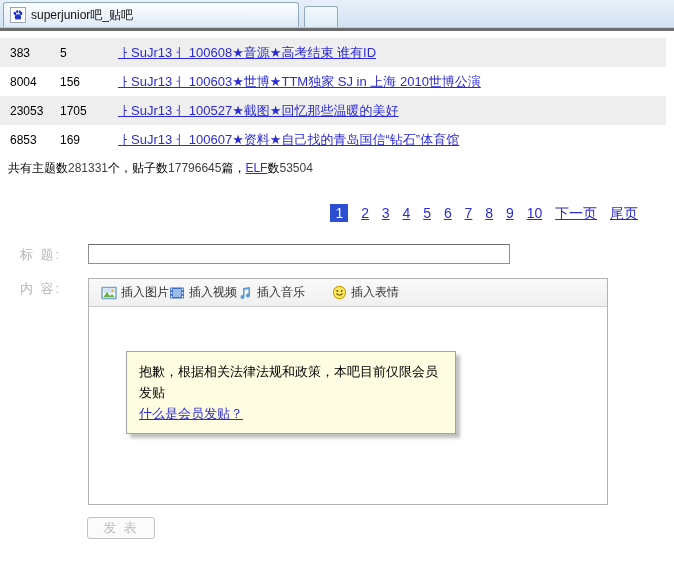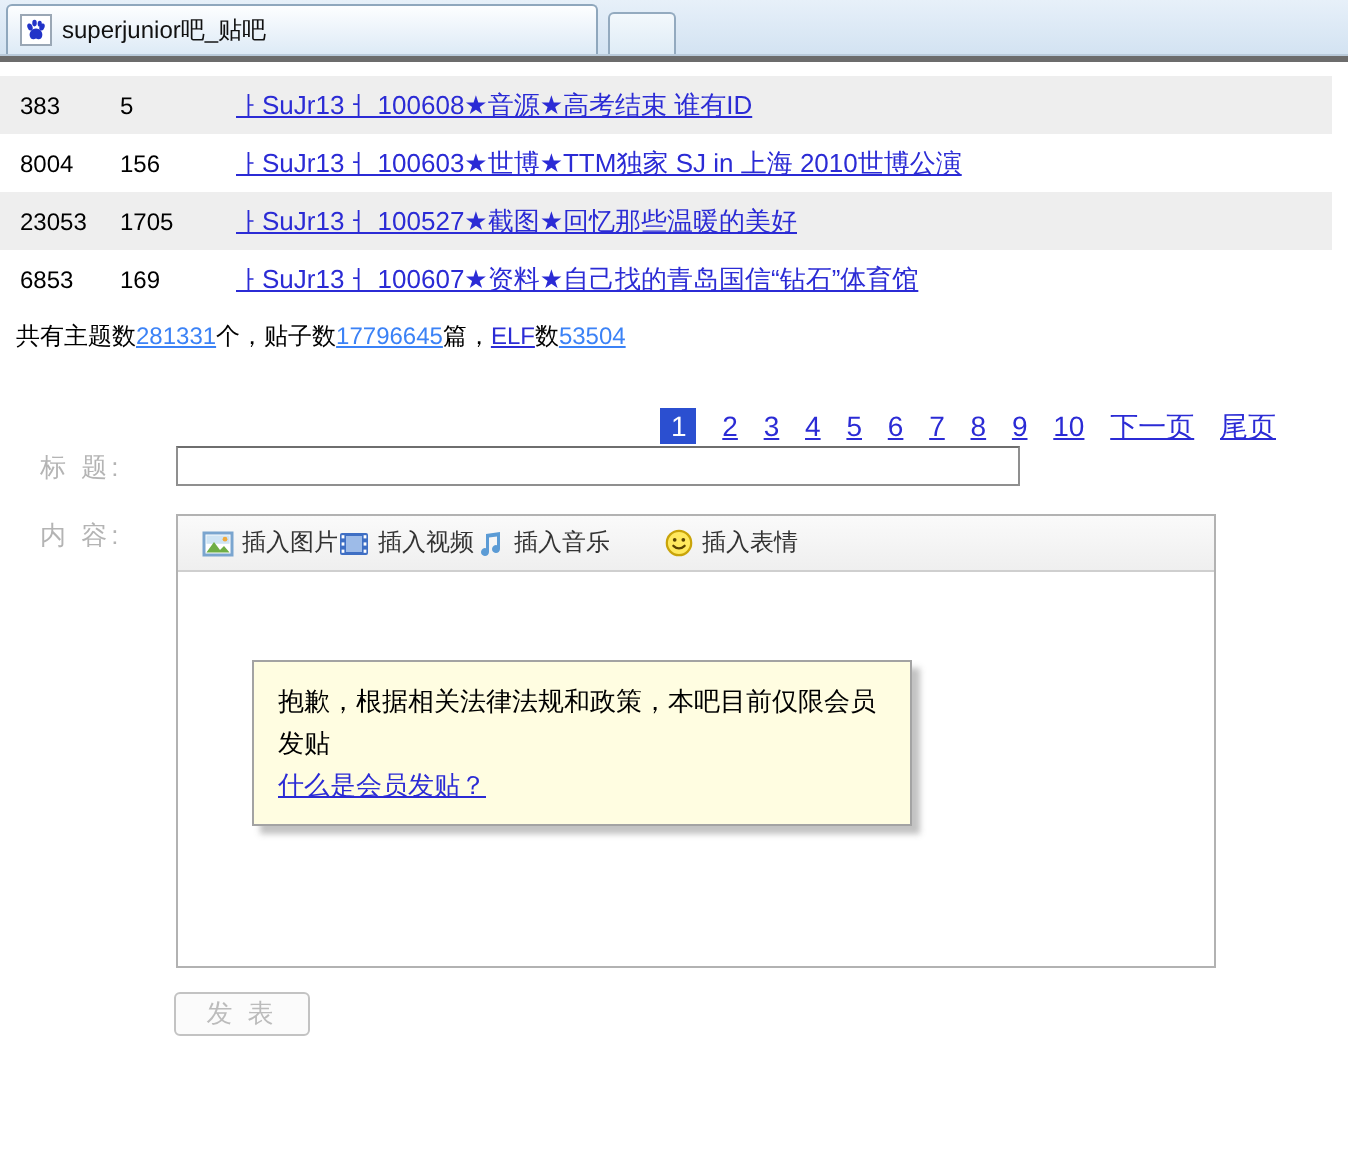--- a/index.html
+++ b/index.html
@@ -29,33 +29,33 @@
   .thread-table { margin-top: 7px; width: 666px; font-size: 12px; }
   .thread-row { display: flex; align-items: center; height: 29px; }
   .thread-row.odd { background: #eeeeee; }
   .col-views { width: 60px; padding-left: 10px; color: #000; }
   .col-replies { width: 48px; color: #000; }
   .col-title { padding-left: 10px; font-size: 13px; }
   a.thread-link { color: #2b2bd5; text-decoration: underline; cursor: pointer; }
 
   
   .stats { margin: 6px 0 0 8px; font-size: 12px; color: #000; }
-  .stats .num { color: #3b82f6; text-decoration: underline; }
+  .stats .num { color: #404040; }
   .stats a { color: #2b2bd5; text-decoration: underline; cursor: pointer; }
 
   
   .pagination { margin: 27px 36px 0 0; text-align: right; font-size: 14px; }
   .pagination a, .pagination span { margin-left: 9px; }
   .page-current { background: #2b4fd0; color: #fff; padding: 1px 5px;
     display: inline-block; }
   .pagination a { color: #2b2bd5; text-decoration: underline; cursor: pointer; }
 
   
   .form-row { display: flex; margin-left: 20px; }
-  .form-row.title-row { align-items: center; }
+  .form-row.title-row { margin-top: 21px; align-items: center; }
   .form-row.content-row { margin-top: 14px; align-items: flex-start; }
   .form-label { width: 68px; color: #b4b4b4; font-size: 13px;
     letter-spacing: 2px; flex: none; padding-top: 2px; }
   .title-input { width: 422px; height: 20px; border: 1px solid #8f8f8f;
     border-top-color: #6e6e6e; background: #fff; font-size: 13px;
     padding: 0 3px; outline: none; }
 
   .editor { width: 520px; border: 1px solid #b2b2b2; background: #fff; }
   .editor-toolbar { height: 28px; background: linear-gradient(#fafafa, #efefef);
     border-bottom: 1px solid #cfcfcf; display: flex; align-items: center;

